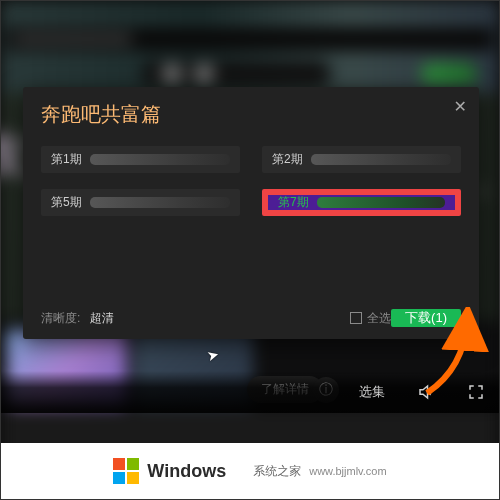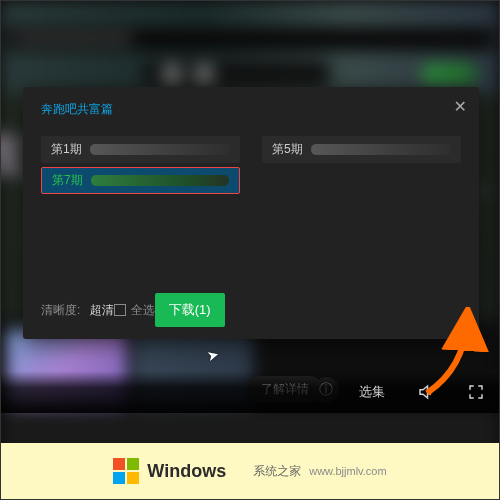--- a/index.html
+++ b/index.html
@@ -76,78 +76,78 @@
     }
 
     
     .modal {
       position: absolute; left: 22px; top: 86px; width: 456px; height: 252px;
       background: #222; border-radius: 3px;
       box-shadow: 0 6px 24px rgba(0,0,0,.6);
       padding: 14px 18px 12px;
       color: #cfcfcf;
     }
-    .modal-title { font-size: 12px; color:#0ea5e9; }
+    .modal-title { font-size: 20px; color:#fdba74; }
     .close {
       position: absolute; right: 12px; top: 12px; color:#aaa; cursor:pointer;
       font-size: 16px; line-height: 1;
     }
     .grid {
       margin-top: 18px;
       display: grid; grid-template-columns: 1fr 1fr;
-      gap: 4px 22px;
+      gap: 16px 22px;
     }
     .ep {
       height: 27px; background:#2b2b2b; border-radius:2px;
       display:flex; align-items:center; padding:0 10px;
       font-size:12px; color:#cfcfcf; cursor:pointer;
       position:relative; overflow:hidden;
     }
     .ep .label{ white-space:nowrap; }
     .ep .smudge{
       flex:1; height:11px; margin-left:8px; border-radius:5px;
       background:linear-gradient(90deg,#575757,#3b3b3b 65%,#2e2e2e);
     }
     .ep.sel{
-      background:#0c4a6e; border:1px solid #ef4444; color:#27c24c;
+      background:#4c1d95; border:6px solid #ef4444; color:#27c24c;
     }
     .ep.sel .smudge{ background:linear-gradient(90deg,#2e7d3e,#1e4f28 70%,#253325); }
     .modal-footer{
       position:absolute; left:18px; right:18px; bottom:12px;
-      display:flex; align-items:center; 
+      display:flex; align-items:center; justify-content:space-between;
       font-size:12px; color:#8c8c8c;
     }
     .clarity-label{ color:#8c8c8c; }
     .clarity-val{ color:#d6d6d6; margin-left:6px; }
     .right-actions{ display:flex; align-items:center; }
     .checkbox{
       width:12px; height:12px; border:1px solid #8a8a8a; display:inline-block;
       margin-right:5px; vertical-align:-2px;
     }
     .dl-btn{
       background:#19b955; color:#fff; border:none;
-      padding:8px 14px; font-size:13px; border-radius:2px; cursor:pointer;
+      padding:0 14px; font-size:13px; border-radius:2px; cursor:pointer;
     }
     .cursor{
       position:absolute; left:206px; top:346px;
       color:#fff; font-size:14px; transform:rotate(-15deg);
       text-shadow:0 0 2px #000;
     }
 
     
     .arrow{
       position:absolute; right:10px; top:306px; width:74px; height:88px;
       pointer-events:none;
     }
     .arrow svg{ width:100%; height:100%; }
 
     
     .watermark{
       position:absolute; left:0; right:0; bottom:0; height:56px;
-      background:#fef9c3; display:flex; align-items:center;
+      background:#ffffff; display:flex; align-items:center;
       justify-content:center; gap:8px;
       font-size:18px; color:#333;
     }
     .winlogo{ width:26px; height:26px; position:relative; }
     .winlogo span{ position:absolute; width:12px; height:12px; }
     .wl1{ background:#f25022; left:0; top:0; }
     .wl2{ background:#7fba00; right:0; top:0; }
     .wl3{ background:#00a4ef; left:0; bottom:0; }
     .wl4{ background:#ffb900; right:0; bottom:0; }
     .brand{ font-weight:600; color:#2b2b2b; }
@@ -193,20 +193,24 @@
 <div class="modal">
   <div class="modal-title">奔跑吧共富篇</div>
   <div class="close">✕</div>
 
   <div class="grid">
     <div class="ep">
         <span class="label">第1期</span>
         <span class="smudge"></span>
       </div>
     <div class="ep">
+        <span class="label">第2期</span>
+        <span class="smudge"></span>
+      </div>
+    <div class="ep">
         <span class="label">第5期</span>
         <span class="smudge"></span>
       </div>
     <div class="ep sel">
         <span class="label">第7期</span>
         <span class="smudge"></span>
       </div>
   </div>
 
   <div class="modal-footer">

